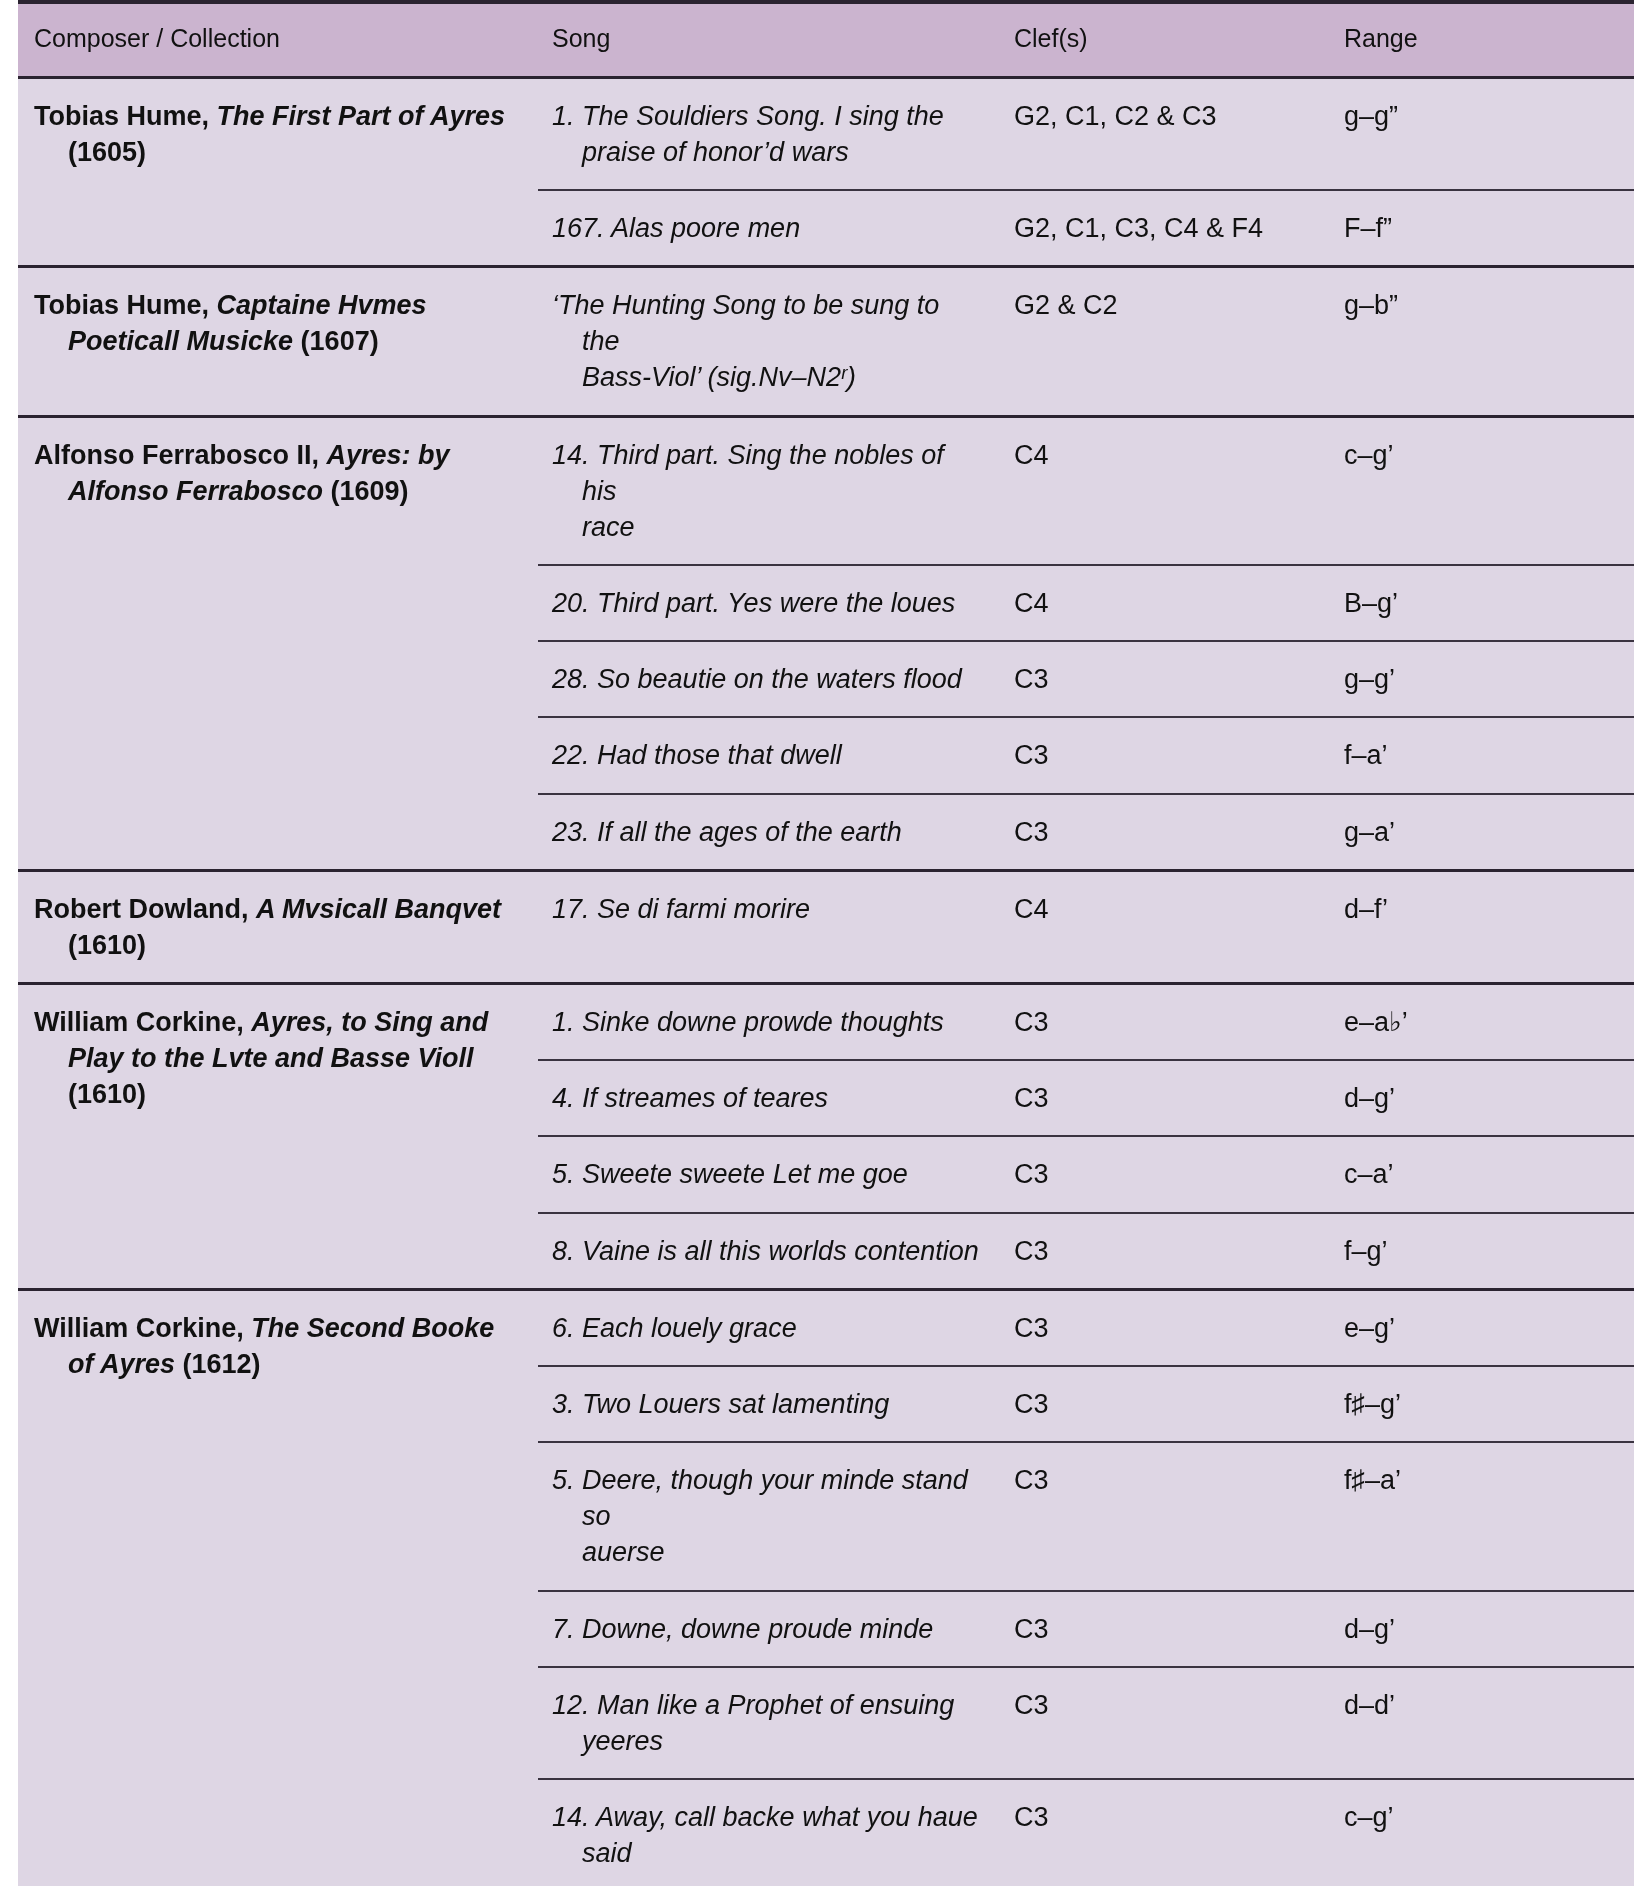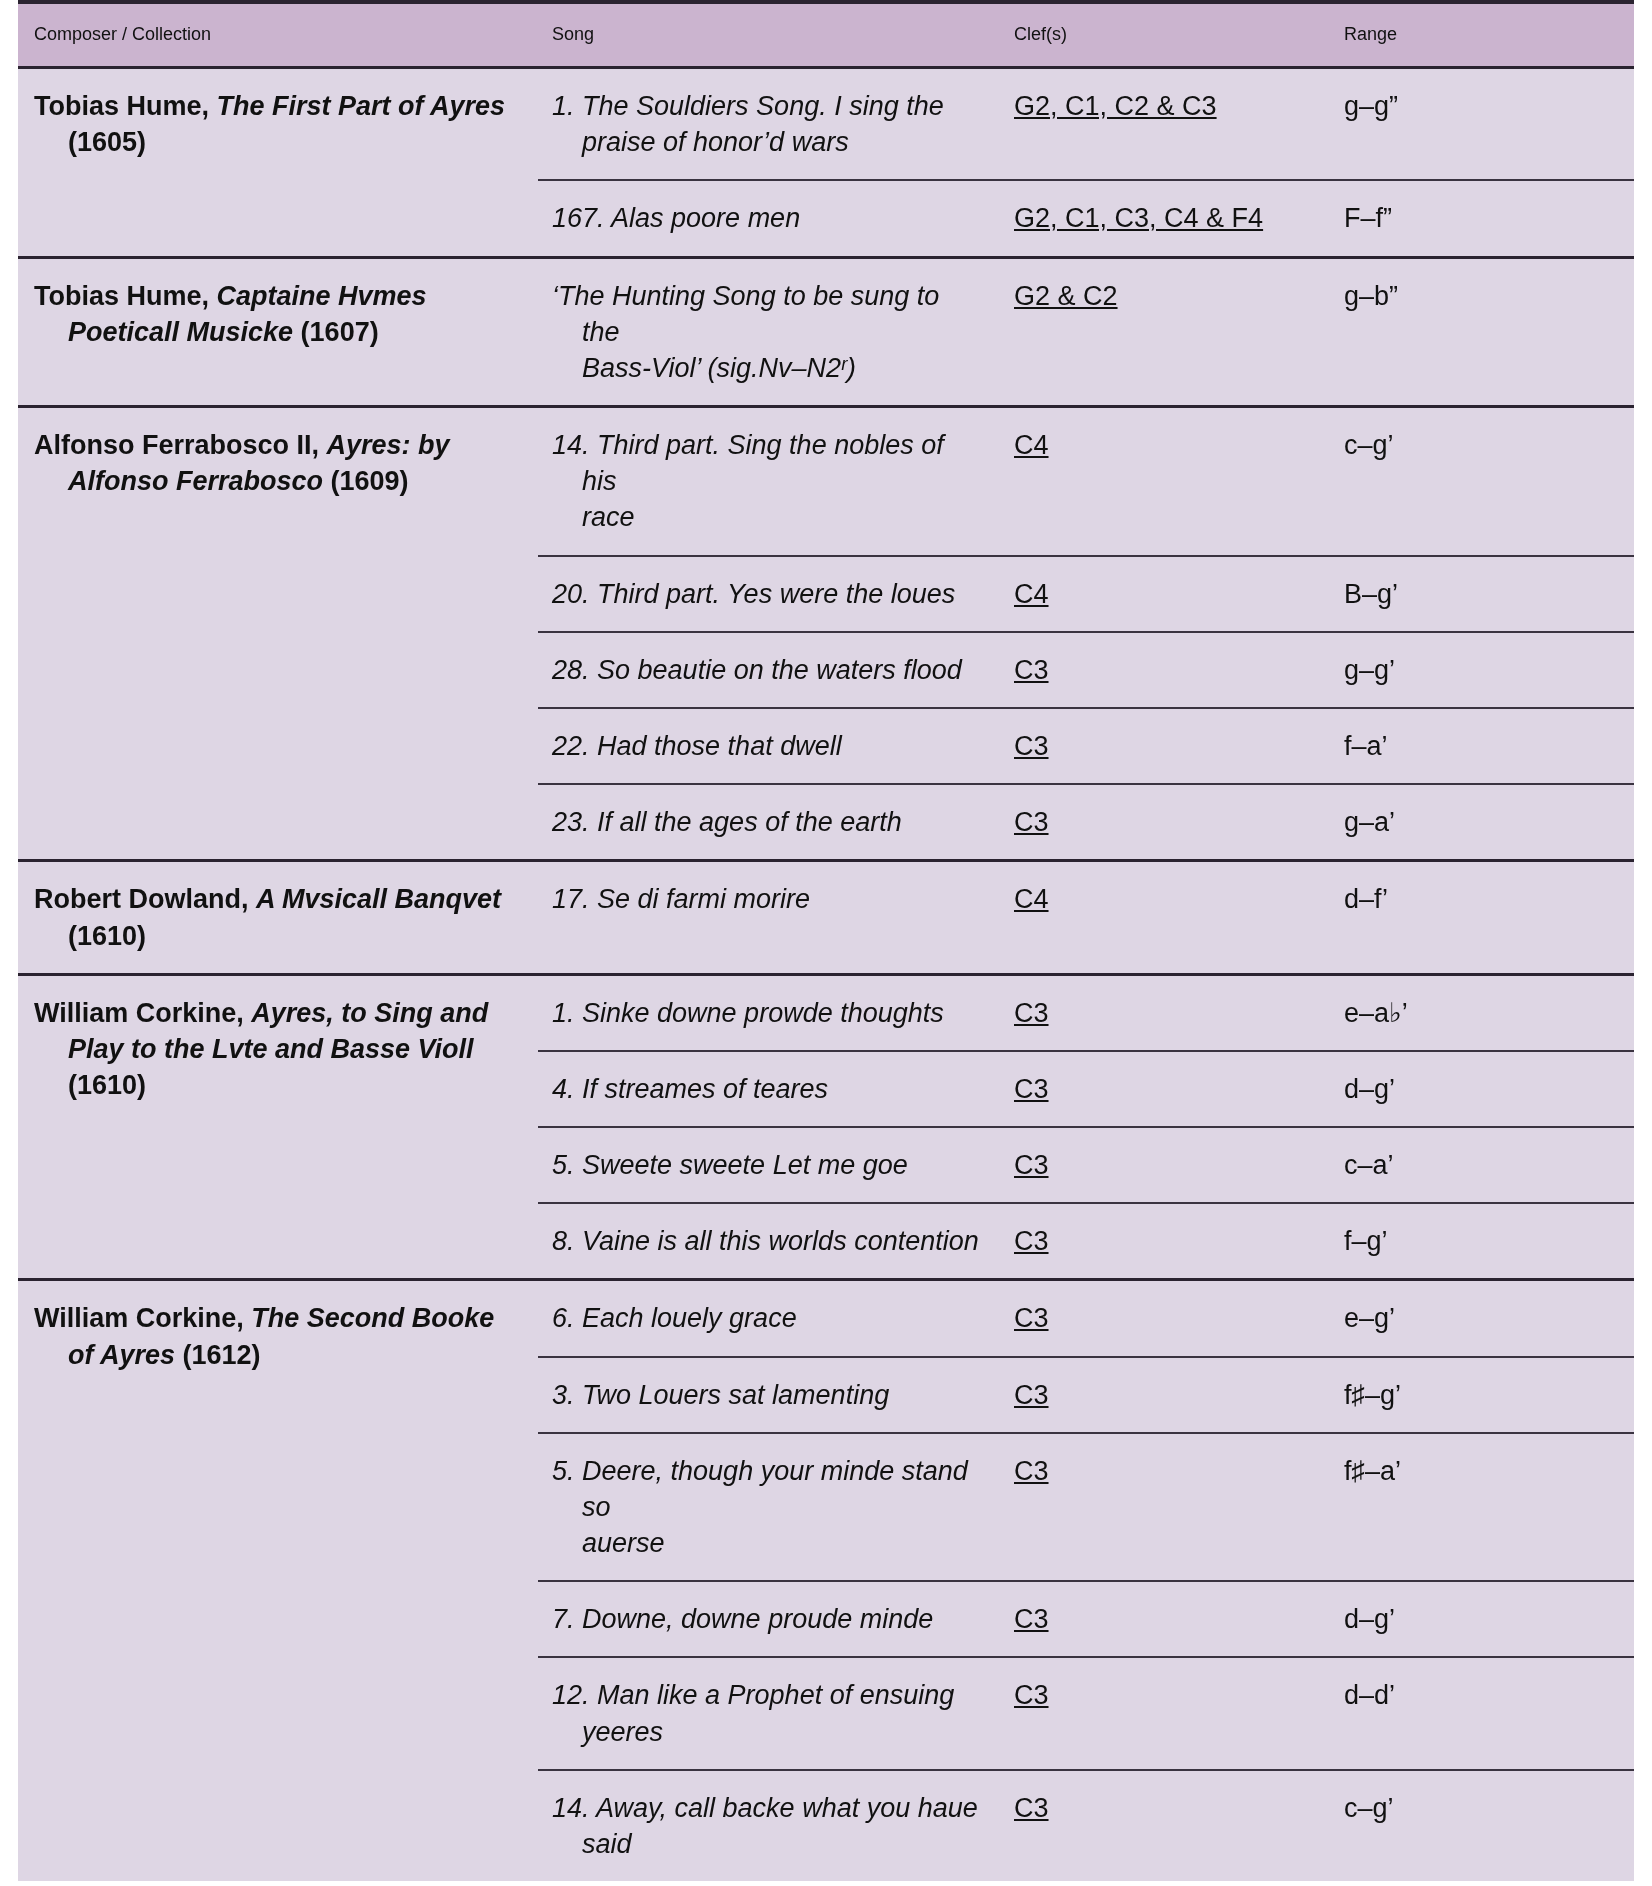--- a/index.html
+++ b/index.html
@@ -37,21 +37,21 @@
 
   
   thead tr.head-row {
     background: #cbb4cf;
   }
   thead th {
     text-align: left;
     font-weight: normal;
     padding: 18px 14px 20px 14px;
     vertical-align: bottom;
-    font-size: 18px;
+    font-size: 25px;
     border-top: 4px solid #2a2330;
     border-bottom: 3px solid #2a2330;
   }
   thead th.th-composer { padding-left: 16px; }
 
   
   tbody td {
     background: #ded6e4;
     vertical-align: top;
     padding: 19px 14px 19px 14px;
@@ -59,21 +59,21 @@
   }
   tbody td.composer-cell {
     padding-left: 16px;
     padding-right: 18px;
     font-weight: bold;
   }
   tbody td.song-cell {
     padding-left: 14px;
     padding-right: 16px;
   }
-  tbody td.clef-cell  { padding-left: 14px; white-space: nowrap; text-decoration: underline; }
+  tbody td.clef-cell  { padding-left: 14px; white-space: nowrap; }
   tbody td.range-cell { padding-left: 14px; white-space: nowrap; }
 
   
   .hang {
     display: block;
     padding-left: 30px;
     text-indent: -30px;
     font-style: italic;
   }
   .hang-big {

